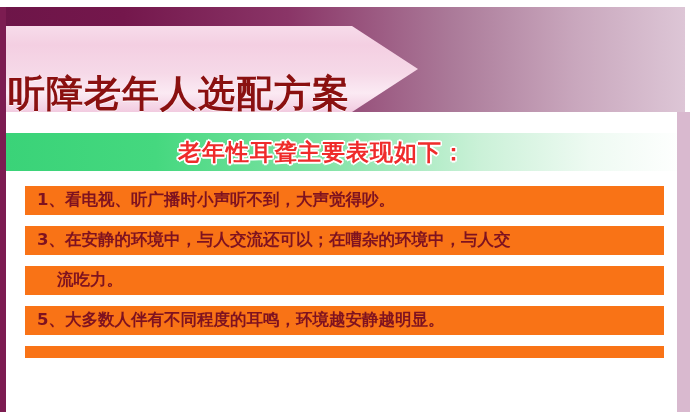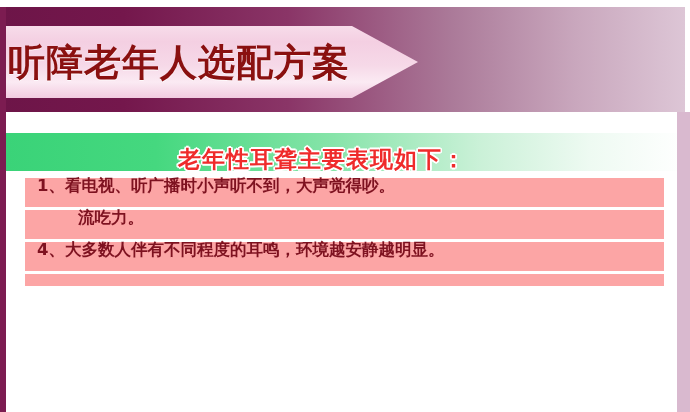--- a/index.html
+++ b/index.html
@@ -60,31 +60,31 @@
         #ddc6d6 100%);
     overflow: hidden;
   }
 
   
   .banner-arrow {
     position: absolute;
     left: 0;
     top: 19px;
     width: 418px;
-    height: 72px;
+    height: 86px;
     background: linear-gradient(to bottom,
         #f7dcea 0%,
         #f4cfe2 22%,
         #f6d9e8 55%,
         #fbeaf3 78%,
         #f2cbe0 100%);
     -webkit-clip-path: polygon(0 0, 352px 0, 418px 50%, 352px 100%, 0 100%);
     clip-path: polygon(0 0, 352px 0, 418px 50%, 352px 100%, 0 100%);
     display: flex;
-    align-items: center;
+    align-items: flex-end;
   }
 
   .banner-title {
     padding-left: 8px;
     font-size: 37px;
     font-weight: bold;
     color: #8a1010;
     letter-spacing: 1px;
     line-height: 1;
     white-space: nowrap;
@@ -100,21 +100,21 @@
     width: 679px;
     height: 38px;
     background: linear-gradient(to right,
         #3ad378 0%,
         #45d87f 22%,
         #86e4a9 48%,
         #cbf1d8 70%,
         #eefaf2 86%,
         #ffffff 100%);
     display: flex;
-    align-items: flex-end;
+    align-items: center;
   }
 
   .subtitle-text {
     margin-left: 172px;
     font-size: 23px;
     font-weight: bold;
     color: #ef2b2b;
     letter-spacing: 1px;
     white-space: nowrap;
     line-height: 1;
@@ -132,45 +132,46 @@
 
   
   .content-box {
     position: absolute;
     left: 25px;
     top: 178px;
     width: 639px;
   }
 
   .list-row {
-    background: #fca5a5;
+    background: #f97316;
     height: 32px;
     display: flex;
-    align-items: flex-start;
+    align-items: center;
     border-bottom: 3px solid #ffffff;
     box-sizing: border-box;
+    margin-top: 8px;
   }
   .list-row:last-child {
     border-bottom: none;
   }
   .list-row.tail {
     height: 12px;
   }
 
   .row-text {
     padding-left: 12px;
     font-size: 16.5px;
     font-weight: bold;
     color: #7e1220;
     white-space: nowrap;
     line-height: 1;
     font-family: "DejaVu Sans", "Liberation Sans", sans-serif;
   }
   .row-text.indent {
-    padding-left: 53px;
+    padding-left: 32px;
   }
 </style>
 </head>
 <body>
 
 <div id="page">
 
   <div class="banner">
     <div class="banner-arrow">
       <div class="banner-title">听障老年人选配方案</div>
@@ -181,28 +182,31 @@
     <div class="subtitle-text">老年性耳聋主要表现如下：</div>
   </div>
 
   <div class="content-box">
 
     <div class="list-row">
       <div class="row-text">1、看电视、听广播时小声听不到，大声觉得吵。</div>
     </div>
 
 
+    <div class="list-row">
+      <div class="row-text">3、在安静的环境中，与人交流还可以；在嘈杂的环境中，与人交</div>
+    </div>
 
     <div class="list-row">
       <div class="row-text indent">流吃力。</div>
     </div>
 
 
     <div class="list-row">
-      <div class="row-text">4、大多数人伴有不同程度的耳鸣，环境越安静越明显。</div>
+      <div class="row-text">5、大多数人伴有不同程度的耳鸣，环境越安静越明显。</div>
     </div>
 
     <div class="list-row tail"></div>
 
   </div>
 
   <div class="left-rail"></div>
   <div class="right-rail"></div>
 
 </div>

